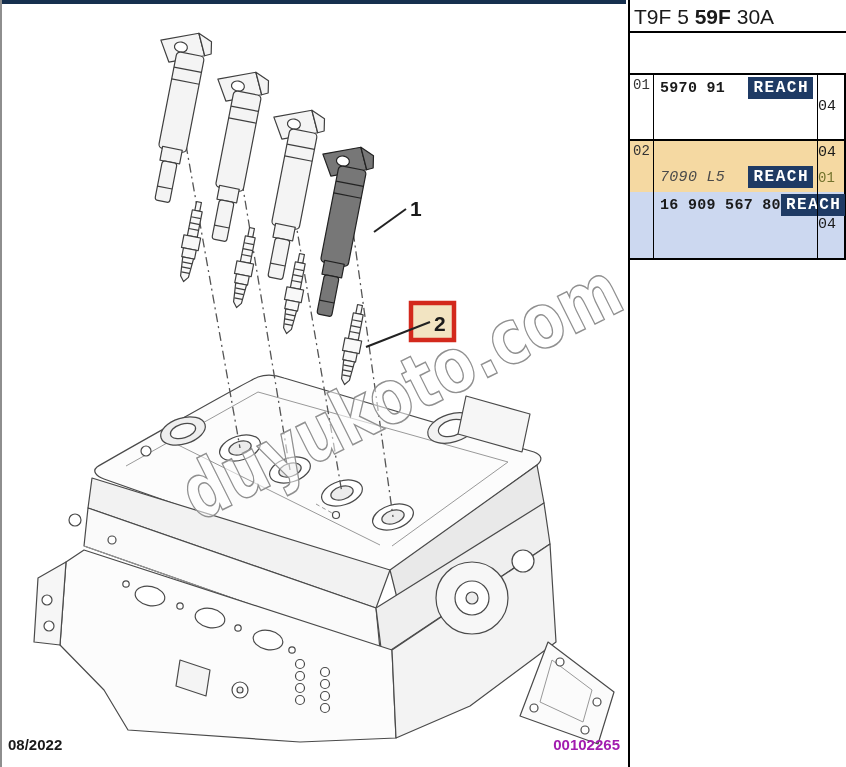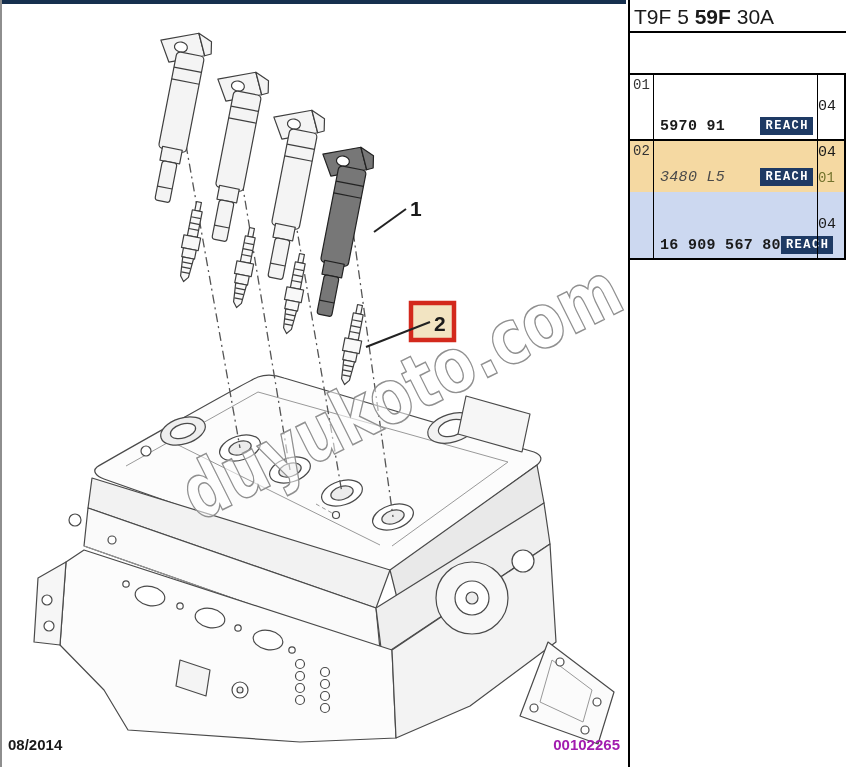--- a/index.html
+++ b/index.html
@@ -28,40 +28,40 @@
   .trow-white  { height:64px; border-bottom:2px solid #000; background:#ffffff; }
   .trow-orange { height:51px; background:var(--row-orange,#f5d9a2); }
   .trow-blue   { height:66px; background:var(--row-blue,#ccd8f0); }
 
   .c-ref {
     width:24px; box-sizing:border-box; border-right:1.5px solid #000;
     font-size:14px; color:#333; padding:2px 0 0 3px;
   }
   .c-main {
     flex:1; min-width:0; box-sizing:border-box; padding:0 4px 0 6px;
-    display:flex; flex-direction:column; justify-content:flex-end;
+    display:flex; flex-direction:column; justify-content:flex-start;
   }
   .c-main.main-end { justify-content:flex-end; padding-bottom:2px; }
   .c-qty {
     width:27px; box-sizing:border-box; border-left:1.5px solid #000;
     display:flex; flex-direction:column; justify-content:center; 
     font-size:15px; color:#1a1a1a;
   }
   .c-qty.qty-end { justify-content:flex-end; padding-bottom:2px; }
   .line { display:flex; align-items:center; justify-content:space-between; height:26px; }
   .part { font-size:15px; font-weight:bold; color:#1a1a1a; letter-spacing:.3px; white-space:nowrap; }
   .part.part-italic { font-weight:normal; font-style:italic; color:#4a4a4a; }
   .rp-line {
     height:24px; display:flex; align-items:center; justify-content:flex-end;
     font-size:16px; font-weight:bold; font-style:italic; color:#111;
     padding-right:1px; white-space:nowrap;
   }
   .reach {
     display:inline-block; background:var(--navy,#1e3a64); color:#fff;
-    font-size:12px; font-weight:bold; letter-spacing:1.5px; padding:2.5px 4px 2px 5px;
+    font-size:16px; font-weight:bold; letter-spacing:1.5px; padding:2.5px 4px 2px 5px;
   }
   .qty-main { height:26px; line-height:26px; }
   .qty-sub  { height:24px; line-height:24px; font-size:14px; color:var(--qty-olive,#72722c); }
 
   
   .footer-date   { position:absolute; left:8px;  top:736px; font-size:15px; font-weight:bold; color:#1a1a1a; }
   .footer-docnum { position:absolute; right:226px; top:736px; font-size:15px; font-weight:bold; color:#a21caf; }
 
   
   .diagram { position:absolute; left:0; top:0; width:628px; height:767px; }
@@ -248,21 +248,21 @@
         </div>
         <div class="c-qty">
           <span class="qty-main">04</span>
         </div>
       </div>
 
       <div class="trow trow-orange">
         <div class="c-ref">02</div>
         <div class="c-main main-end">
           <div class="line">
-            <span class="part part-italic">3480 L5</span>
+            <span class="part part-italic">7090 L5</span>
             <span class="reach">REACH</span>
           </div>
         </div>
         <div class="c-qty qty-end">
           <span class="qty-main">04</span>
           <span class="qty-sub">01</span>
         </div>
       </div>
 
       <div class="trow trow-blue">
@@ -274,16 +274,16 @@
           </div>
         </div>
         <div class="c-qty">
           <span class="qty-main">04</span>
         </div>
       </div>
 
     </div>
   </div>
 
-  <div class="footer-date">08/2014</div>
+  <div class="footer-date">08/2022</div>
   <div class="footer-docnum">00102265</div>
 
 </div>
 
 </body></html>

